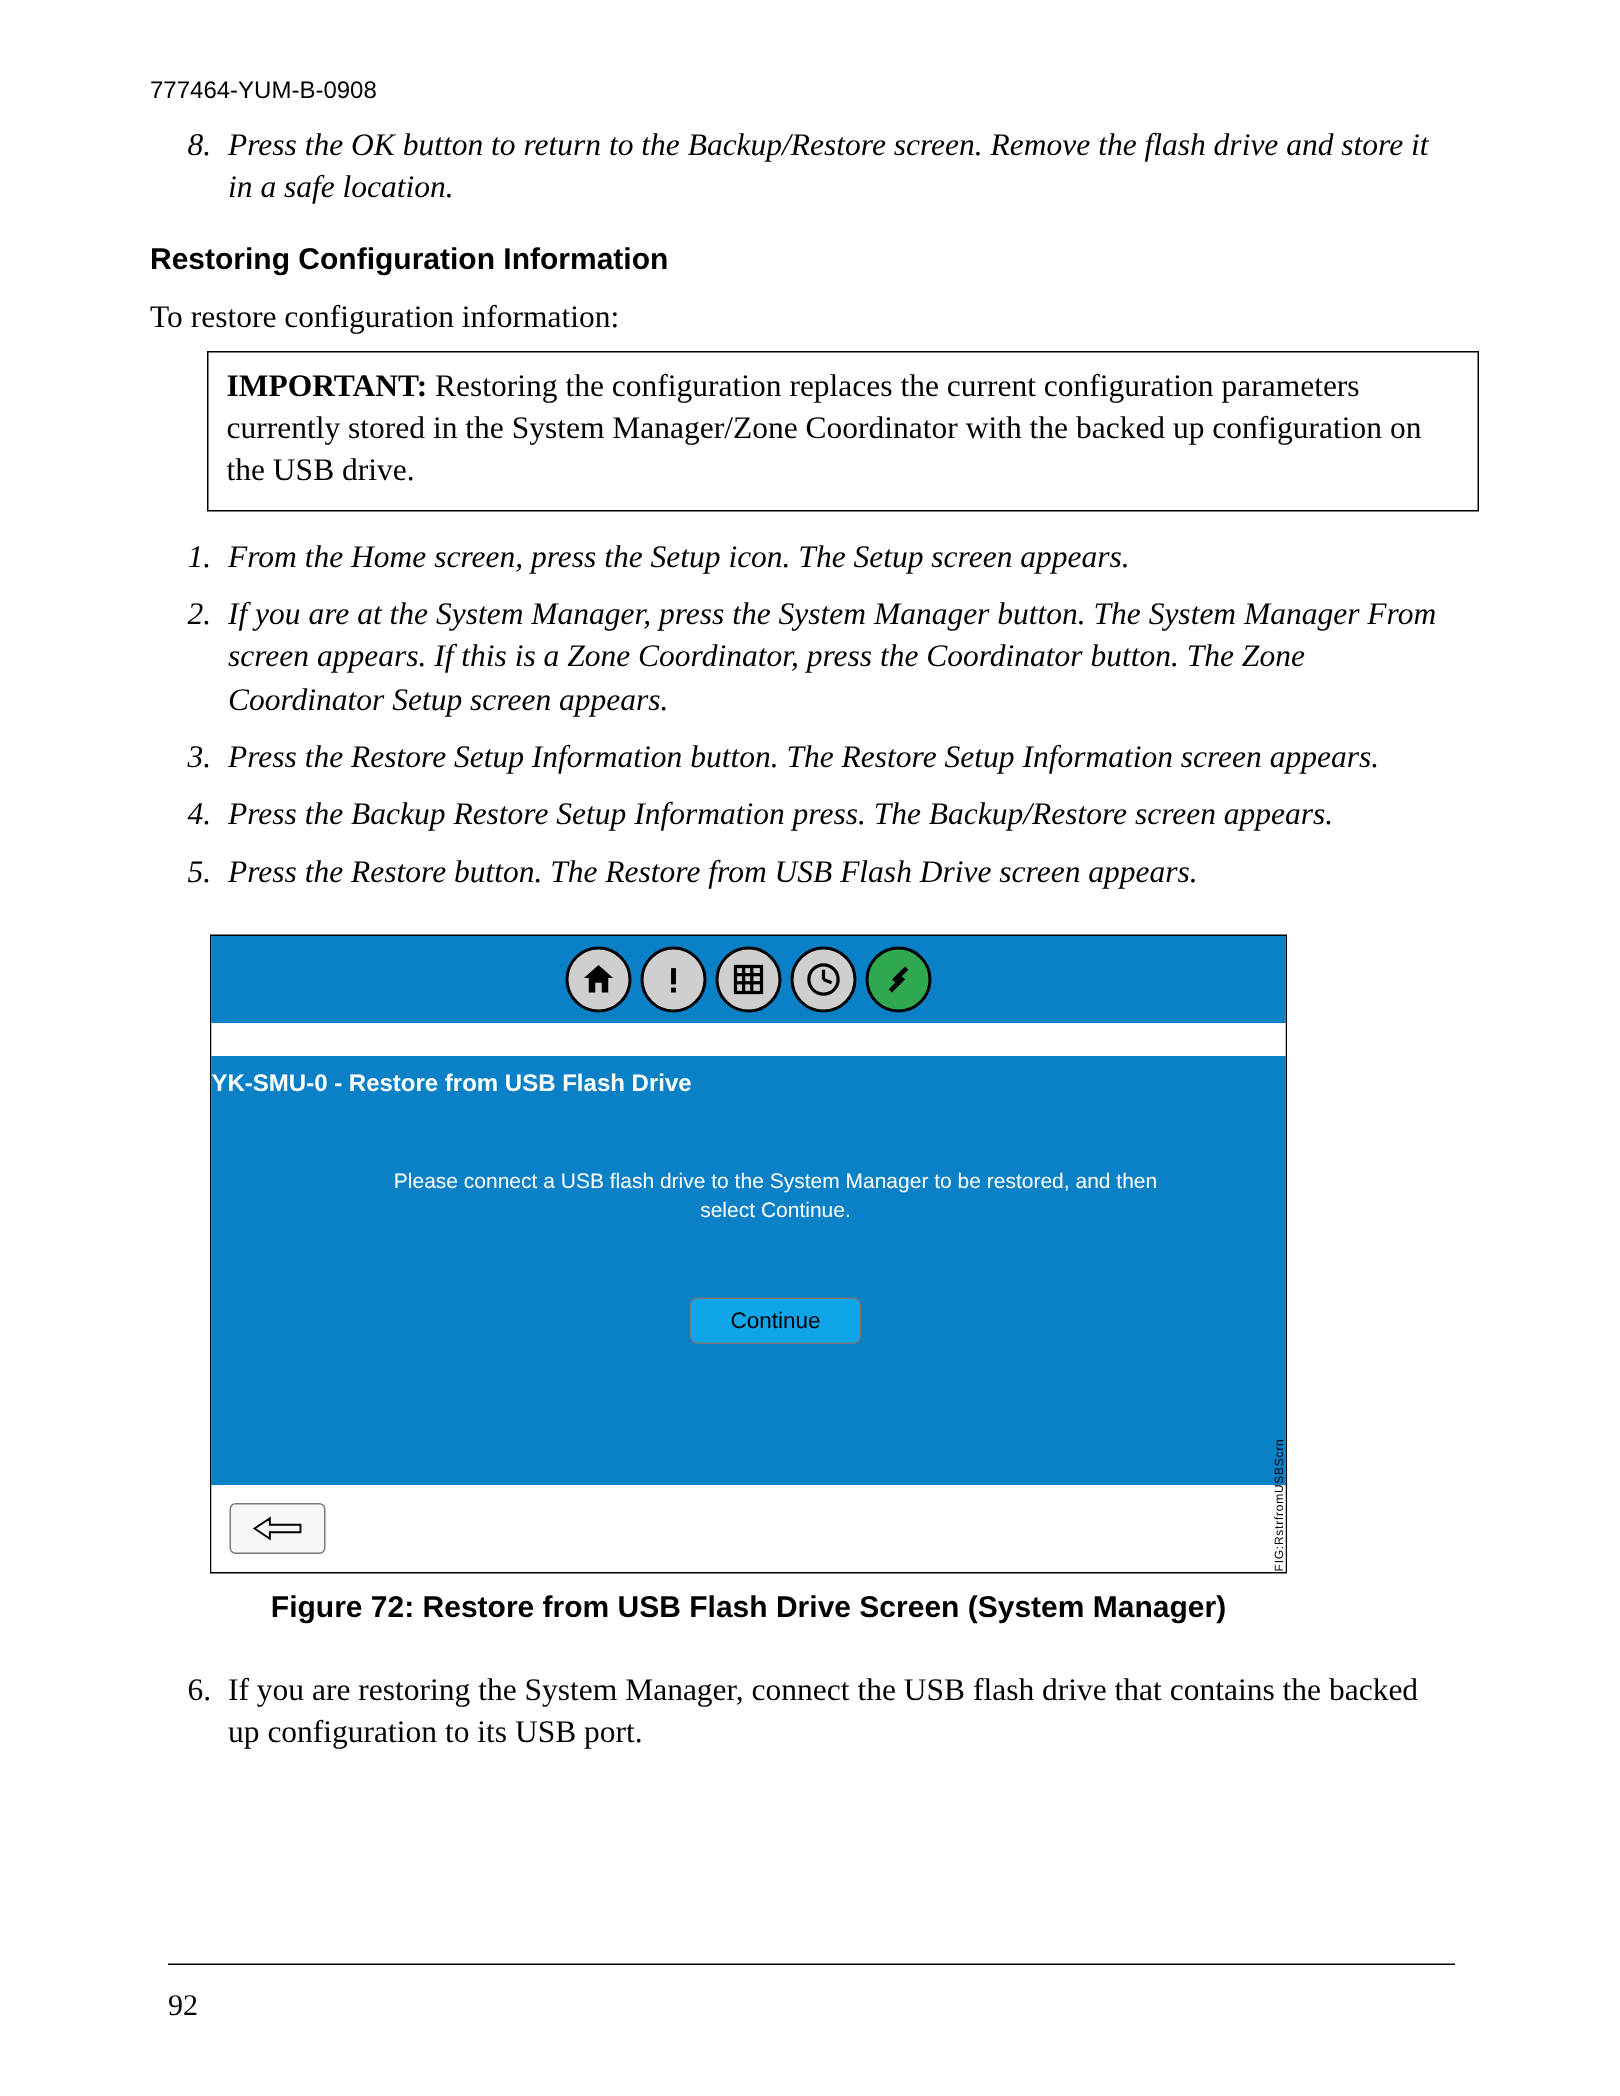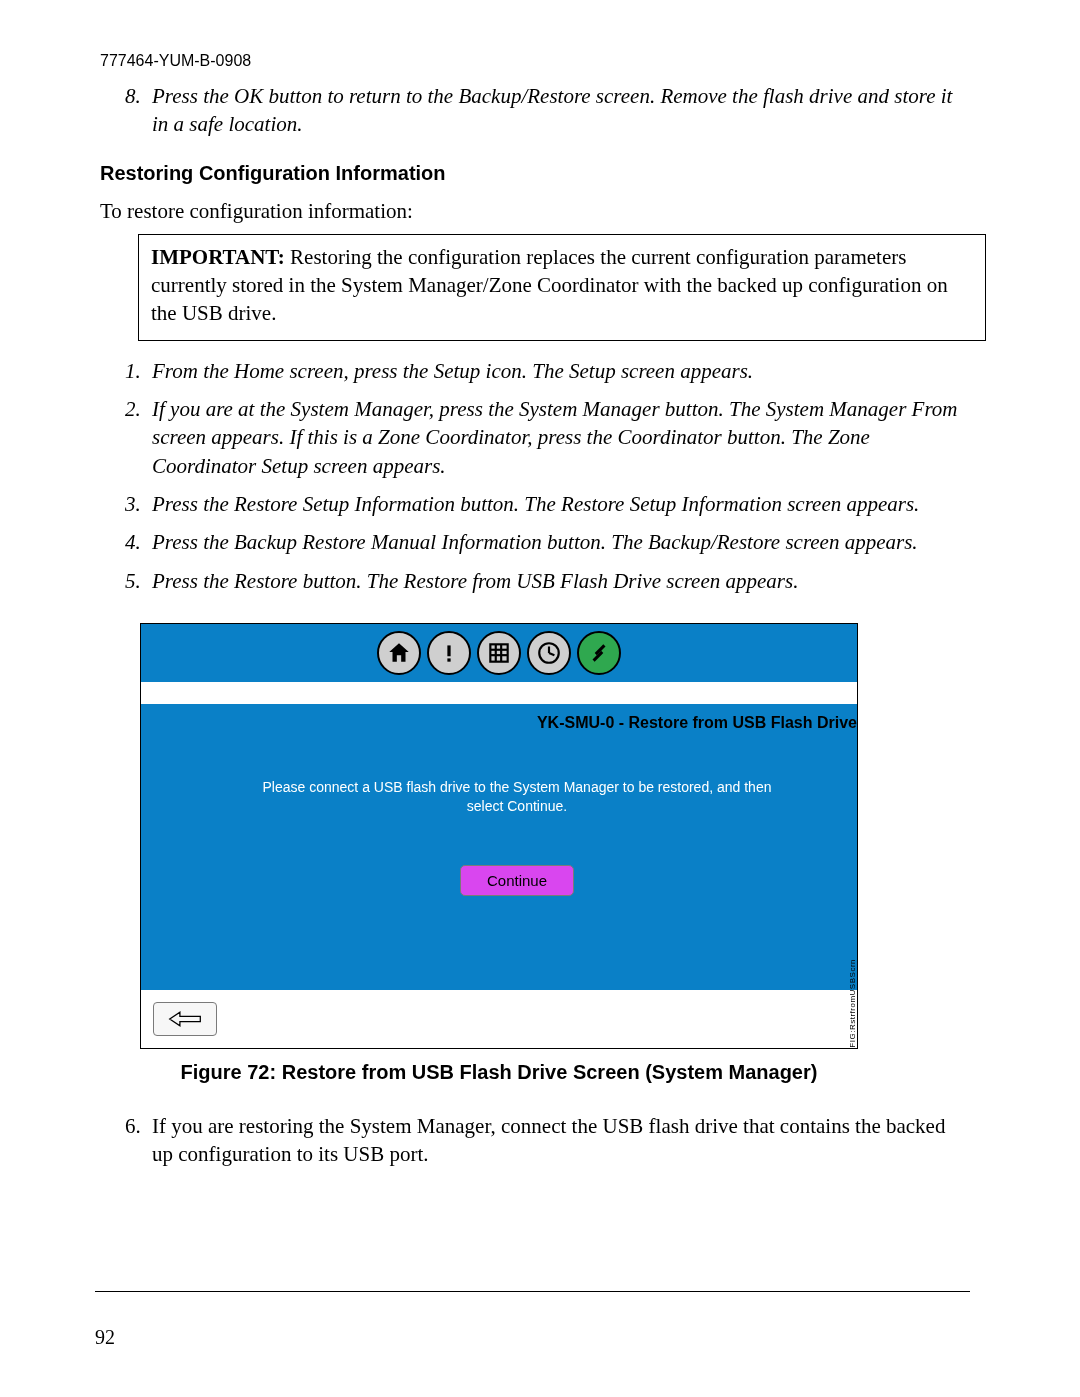--- a/index.html
+++ b/index.html
@@ -68,42 +68,42 @@
     display: flex;
     align-items: center;
     justify-content: center;
   }
   .tb-icon.green { background: #2fa84f; }
   .tb-icon svg { width: 26px; height: 26px; display:block; }
 
   .dev-divider { height: 22px; background: #fff; }
   .dev-titlebar {
     background: #0a80c7;
-    color: #000000;
+    color: #ffffff;
     font-family: Arial, Helvetica, sans-serif;
     font-weight: bold;
     font-size: 16px;
-    text-align: right;
+    text-align: left;
     padding: 8px 0;
   }
   .dev-body {
     background: #0a80c7;
     height: 248px;
     color: #fff;
     font-family: Arial, Helvetica, sans-serif;
     font-size: 14px;
     text-align: center;
     padding-top: 36px;
     position: relative;
     padding-left: 36px;
   }
   .dev-msg { max-width: 520px; margin: 0 auto 50px auto; line-height: 1.35; }
   .continue-btn {
     display: inline-block;
-    background: #d946ef;
+    background: #0ea5e9;
     color: #000;
     border: 1px solid #7a7a7a;
     border-radius: 5px;
     padding: 6px 26px;
     font-family: Arial, Helvetica, sans-serif;
     font-size: 15px;
     cursor: pointer;
   }
   .dev-footer {
     height: 58px;
@@ -146,25 +146,25 @@
   }
 
   ol.steps-below {
     list-style: decimal;
     padding-left: 46px;
   }
   ol.steps-below > li { padding-left: 6px; margin-bottom: 10px; }
 
   .page-footer {
     position: absolute;
-    left: 95px;
+    left: 112px;
     right: 110px;
     bottom: 46px;
     border-top: 1px solid #000;
-    padding-top: 32px;
+    padding-top: 14px;
     font-size: 20px;
     display: flex;
     justify-content: space-between;
   }
 </style>
 </head>
 <body>
 
 <div class="doc-id">777464-YUM-B-0908</div>
 
@@ -176,21 +176,21 @@
 <div class="lead-in">To restore configuration information:</div>
 
 <div class="important-box">
   <span class="important-label">IMPORTANT:</span><span> Restoring the configuration replaces the current configuration parameters currently stored in the System Manager/Zone Coordinator with the backed up configuration on the USB drive.</span>
 </div>
 
 <ol class="steps" start="1">
   <li>From the Home screen, press the Setup icon. The Setup screen appears.</li>
   <li>If you are at the System Manager, press the System Manager button. The System Manager From screen appears. If this is a Zone Coordinator, press the Coordinator button. The Zone Coordinator Setup screen appears.</li>
   <li>Press the Restore Setup Information button. The Restore Setup Information screen appears.</li>
-  <li>Press the Backup Restore Manual Information button. The Backup/Restore screen appears.</li>
+  <li>Press the Backup Restore Setup Information press. The Backup/Restore screen appears.</li>
   <li>Press the Restore button. The Restore from USB Flash Drive screen appears.</li>
 </ol>
 
 <div class="device">
   <div class="dev-toolbar">
     <div class="tb-row">
       <div class="tb-icon">
         <svg viewBox="0 0 24 24">
             <path d="M12 3 L21 11 L18 11 L18 20 L14 20 L14 14 L10 14 L10 20 L6 20 L6 11 L3 11 Z" fill="#000"></path>
           </svg>

